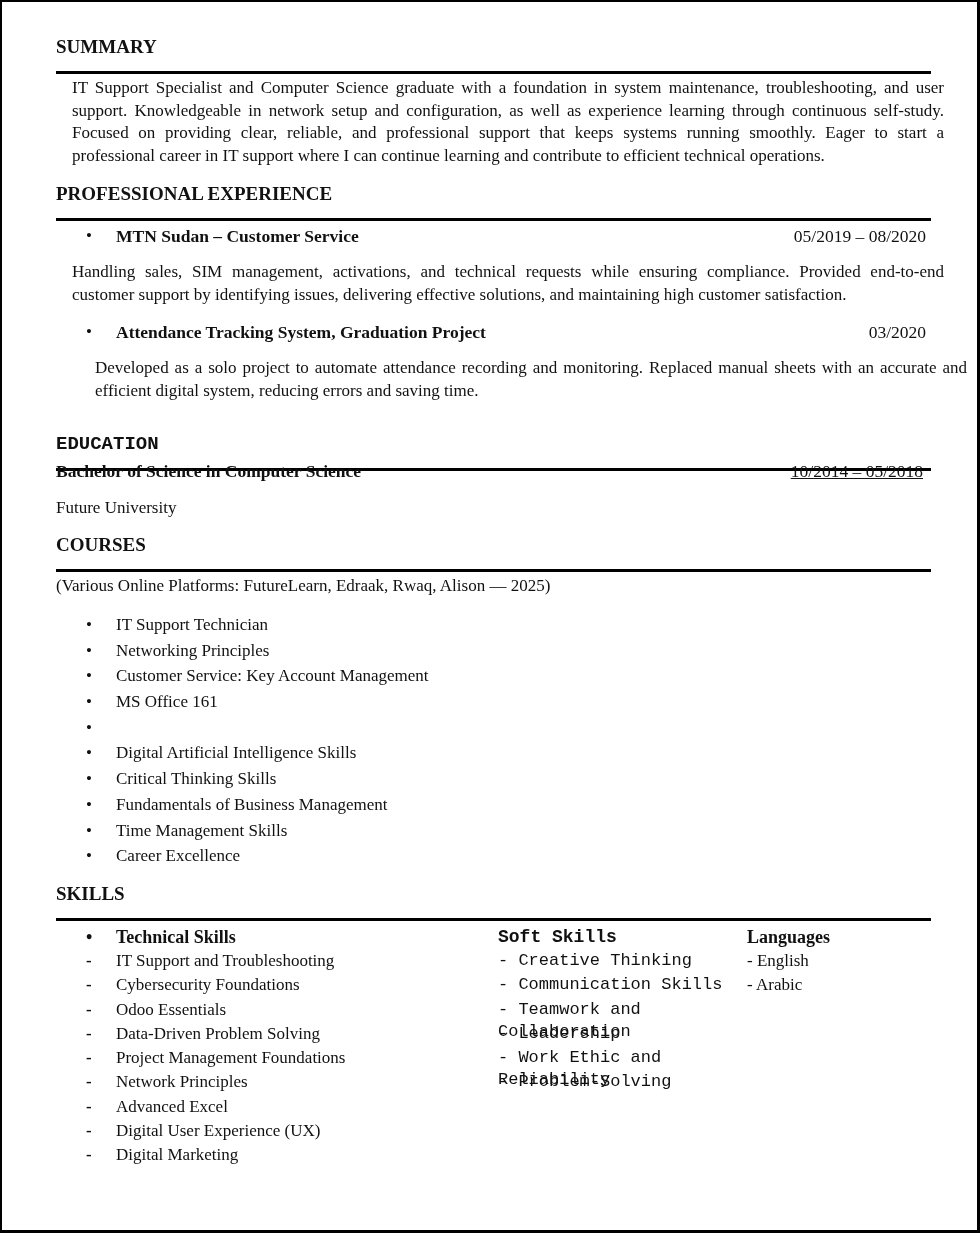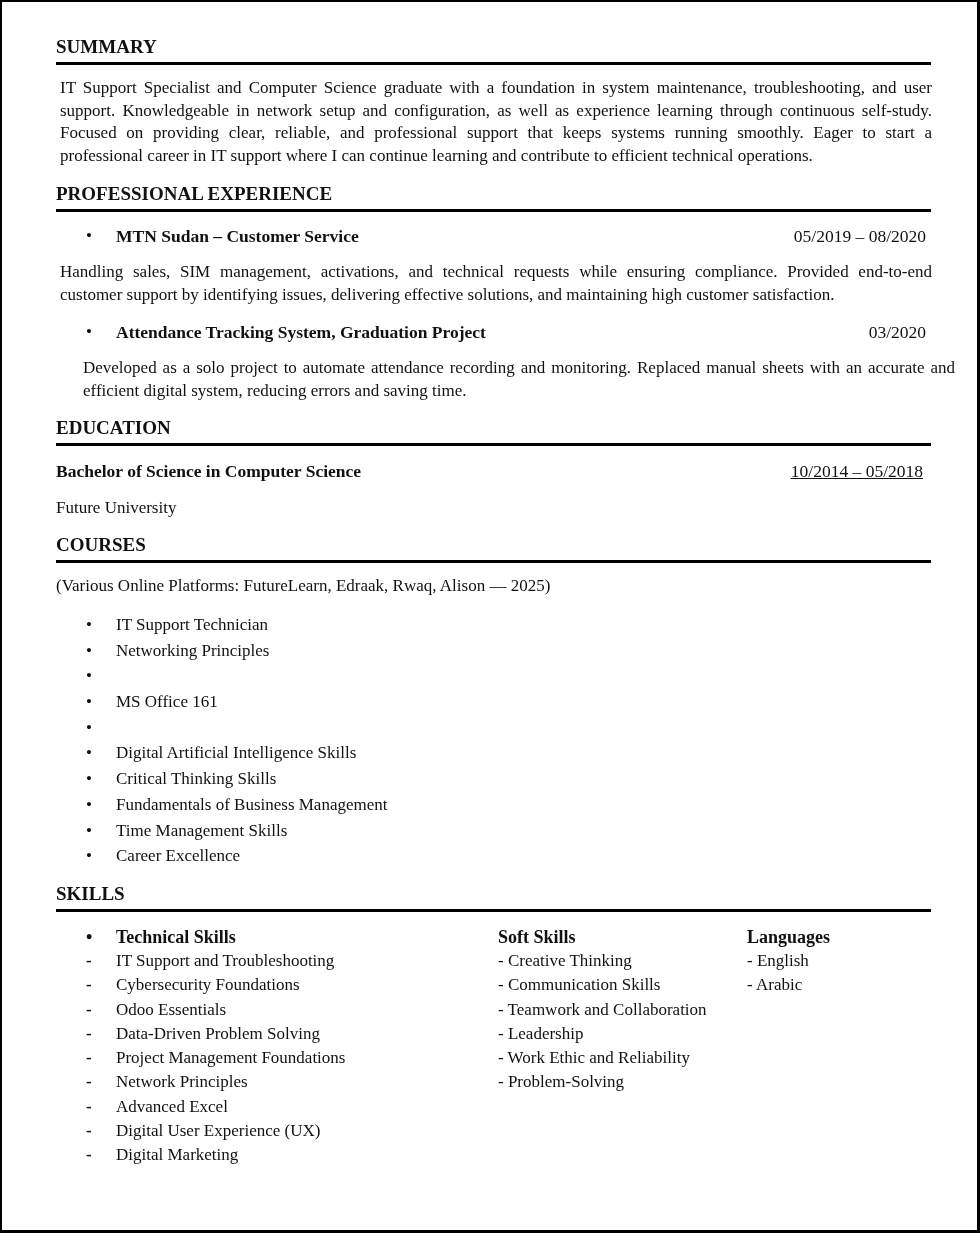--- a/index.html
+++ b/index.html
@@ -15,25 +15,25 @@
     }
     .page {
       position: absolute; left: 56px; top: 0; width: 875px;
       font-family: "Liberation Serif", "DejaVu Serif", serif;
       color: #111;
       font-size: 17px;
     }
     .section-title {
       position: absolute; left: 0; width: 875px;
       font-weight: bold; font-size: 19px; line-height: 22px;
-      padding-bottom: 4px;
+      padding-bottom: 13px;
       border-bottom: 3px solid #000;
     }
     .para {
-      position: absolute; left: 4px; width: 872px;
+      position: absolute; left: 16px; width: 872px;
       font-size: 17px; line-height: 22.5px;
       text-align: justify;
     }
     .row {
       position: absolute; left: 0; width: 870px; height: 22px;
       line-height: 22px; font-size: 17.5px;
     }
     .row .bullet {
       position: absolute; left: 30px; top: 0; font-size: 17px;
     }
@@ -76,41 +76,42 @@
   </div>
   <div class="para" style="top:261px;">Handling sales, SIM management, activations, and technical requests while ensuring compliance. Provided end-to-end customer support by identifying issues, delivering effective solutions, and maintaining high customer satisfaction.</div>
 
   <div class="row" style="top:321px;">
     <span class="bullet">•</span>
     <span class="title">Attendance Tracking System, Graduation Project</span>
     <span class="date">03/2020</span>
   </div>
   <div class="para" style="top:357px;margin-left:23px;">Developed as a solo project to automate attendance recording and monitoring. Replaced manual sheets with an accurate and efficient digital system, reducing errors and saving time.</div>
 
-  <div class="section-title" style="top:417px;">EDUCATION</div>
+  <div class="section-title" style="top:433px;font-family:Liberation Mono, monospace;">EDUCATION</div>
   <div class="row" style="top:460px;">
     <span class="title flush">Bachelor of Science in Computer Science</span>
     <span class="date" style="right:3px;text-decoration:underline;">10/2014 – 05/2018</span>
   </div>
   <div class="plain" style="top:497px;">Future University</div>
 
   <div class="section-title" style="top:534px;">COURSES</div>
   <div class="plain" style="top:575px;text-align:center;">(Various Online Platforms: FutureLearn, Edraak, Rwaq, Alison — 2025)</div>
 
   <div class="course-list">
     <div class="course">
         <span class="bullet">•</span>
         <span class="label">IT Support Technician</span>
       </div>
     <div class="course">
         <span class="bullet">•</span>
         <span class="label">Networking Principles</span>
       </div>
     <div class="course">
         <span class="bullet">•</span>
+        <span class="label">Customer Service: Key Account Management</span>
       </div>
     <div class="course">
         <span class="bullet">•</span>
         <span class="label">MS Office 161</span>
       </div>
     <div class="course">
         <span class="bullet">•</span>
       </div>
     <div class="course">
         <span class="bullet">•</span>
@@ -172,21 +173,21 @@
     <div class="skill-item">
         <span class="dash">-</span>
         <span class="label">Digital User Experience (UX)</span>
       </div>
     <div class="skill-item">
         <span class="dash">-</span>
         <span class="label">Digital Marketing</span>
       </div>
   </div>
 
-  <div class="skills-col" style="left:442px; width:280px;">
+  <div class="skills-col" style="left:442px; width:280px;font-family:Liberation Mono, monospace;">
     <div class="skill-head">Soft Skills</div>
     <div class="skill-item">- Creative Thinking</div>
     <div class="skill-item">- Communication Skills</div>
     <div class="skill-item">- Teamwork and Collaboration</div>
     <div class="skill-item">- Leadership</div>
     <div class="skill-item">- Work Ethic and Reliability</div>
     <div class="skill-item">- Problem-Solving</div>
   </div>
 
   <div class="skills-col" style="left:691px; width:140px;">

